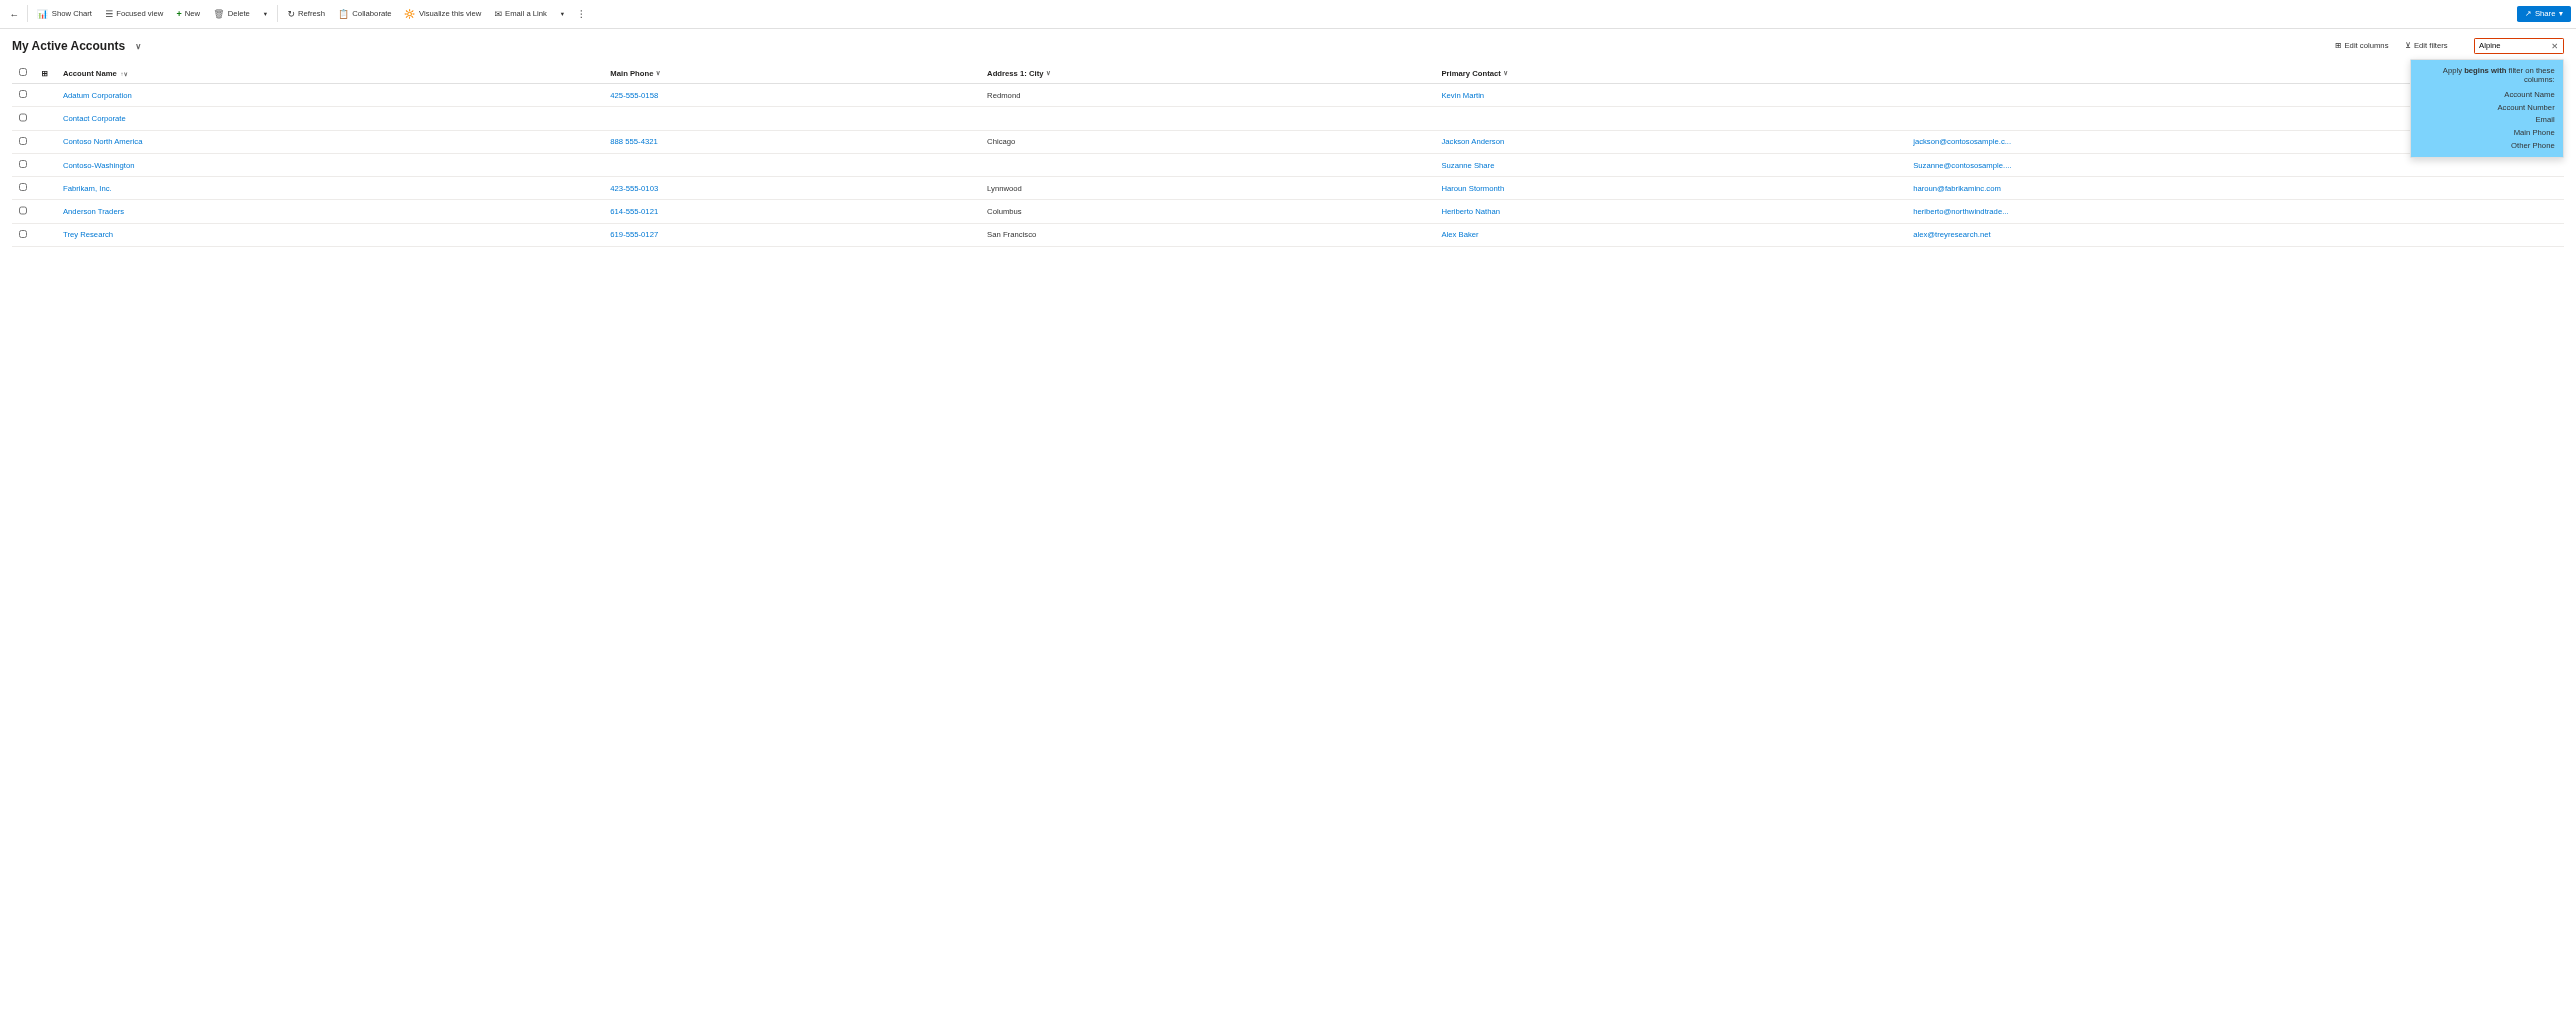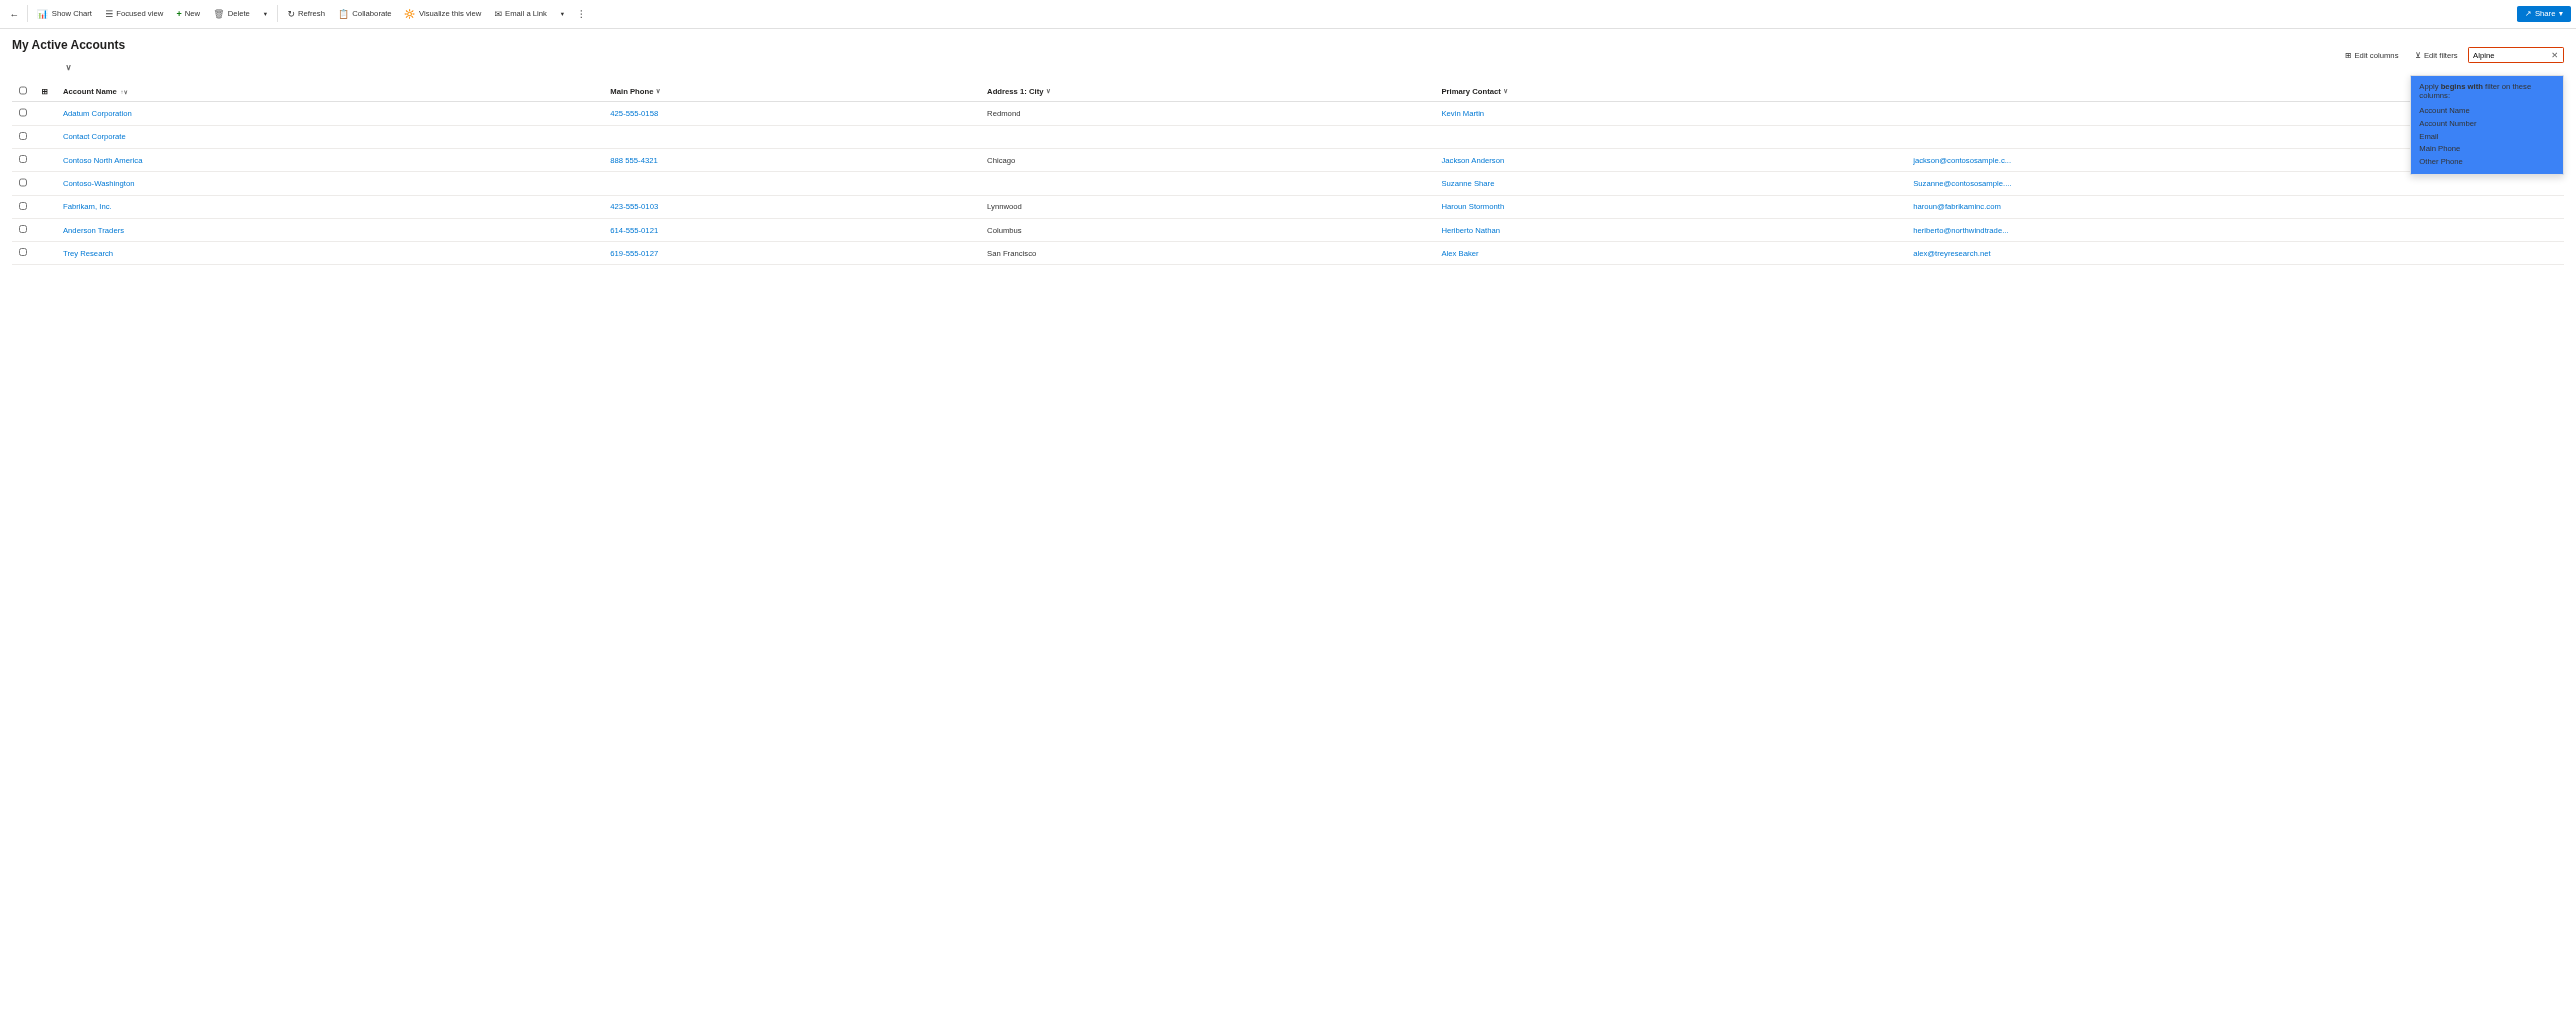--- a/index.html
+++ b/index.html
@@ -60,67 +60,68 @@
     
     .view-header {
       display: flex;
       align-items: center;
       margin-bottom: 9.5px;
     }
     .view-title {
       display: flex; align-items: center; gap: 10px;
       font-size: 12px; font-weight: 700; color: #201f1e;
       cursor: pointer;
-      flex-direction: column;
     }
     .view-title .chevron { font-size: 8.3px; color: #666; }
     .view-actions {
       margin-left: auto;
       display: flex;
       align-items: center;
       gap: 4.8px;
     }
     .view-action-btn {
       display: flex; align-items: center; gap: 3px;
       padding: 3px 6px; border: none; background: none;
       cursor: pointer; font-size: 7.7px; color: #333; border-radius: 1.8px;
     }
 
     
     .search-box {
       display: flex; align-items: center;
       border: 1.2px solid #d83b01;
       border-radius: 1.2px;
       padding: 1.8px 3.6px;
-      gap: 6px;
+      gap: 0;
       background: #fff;
       position: relative;
+      margin-left: 16px;
     }
     .search-box input {
       border: none; outline: none; font-size: 7.7px; width: 71px;
       font-family: inherit;
     }
     .search-box .clear-btn {
       border: none; background: none; cursor: pointer;
       color: #666; font-size: 8.3px; padding: 0 1.2px;
     }
 
     
     .search-dropdown {
       position: absolute;
       top: 100%;
       right: 0;
-      background: #3b82f6;
+      background: #7dd3fc;
       border: 0.6px solid #e0e0e0;
       box-shadow: 0 2.4px 7.1px rgba(0,0,0,0.15);
       border-radius: 1.2px;
       padding: 6px 8.3px;
       min-width: 154px;
       z-index: 100;
-      margin-top: 12px;
+      margin-top: 5px;
+      text-align: right;
     }
     .search-dropdown .hint {
       font-size: 7.7px; color: #333; margin-bottom: 4.8px;
     }
     .search-dropdown .hint strong { font-weight: 600; }
     .search-dropdown .option {
       font-size: 7.7px; color: #333; padding: 1.8px 0; cursor: pointer;
     }
 
     

